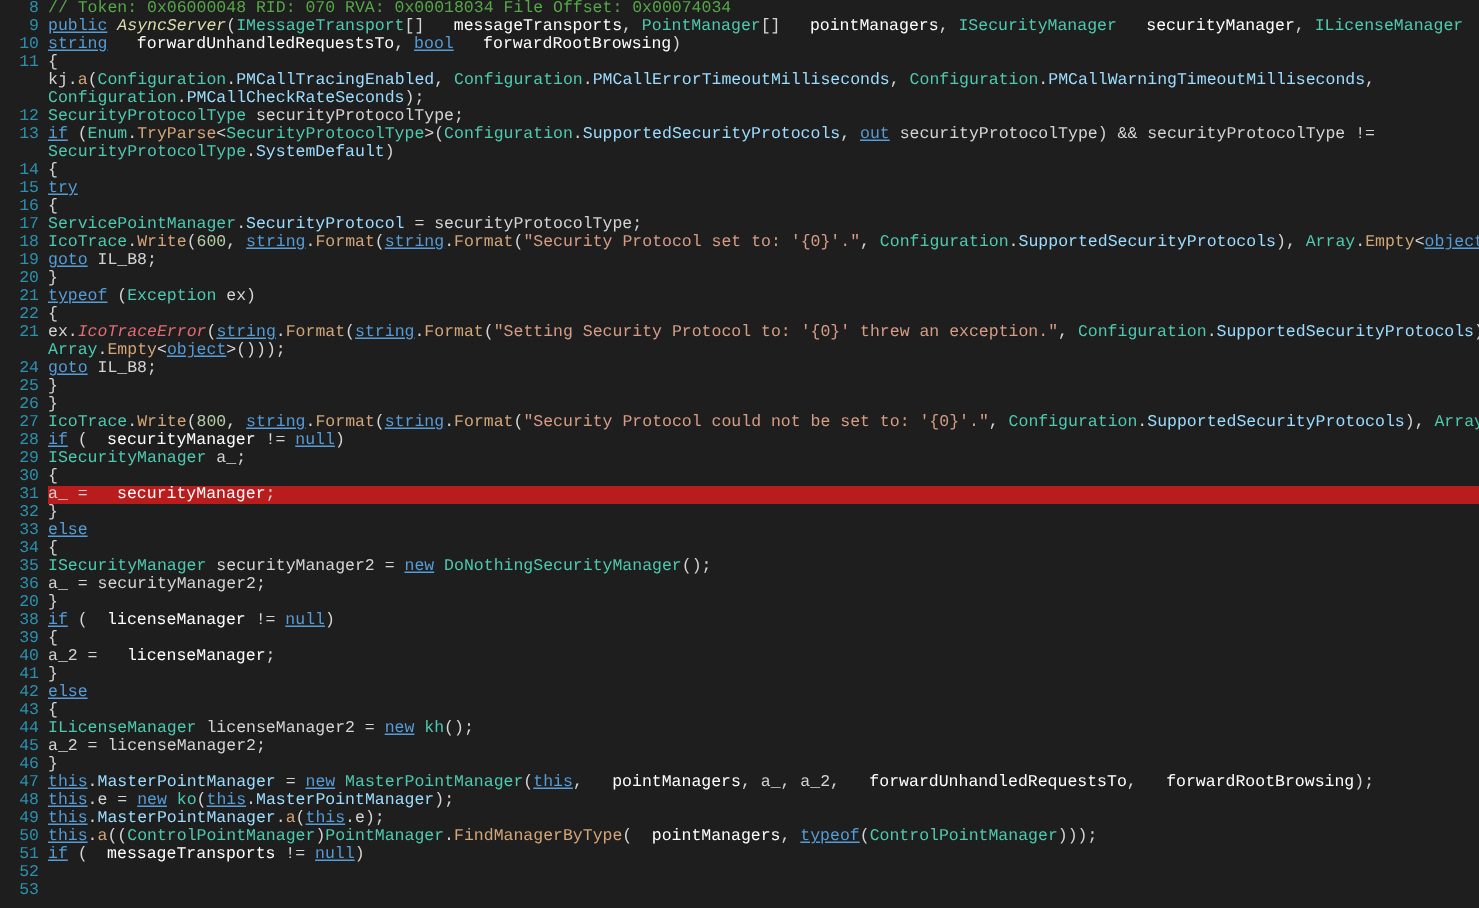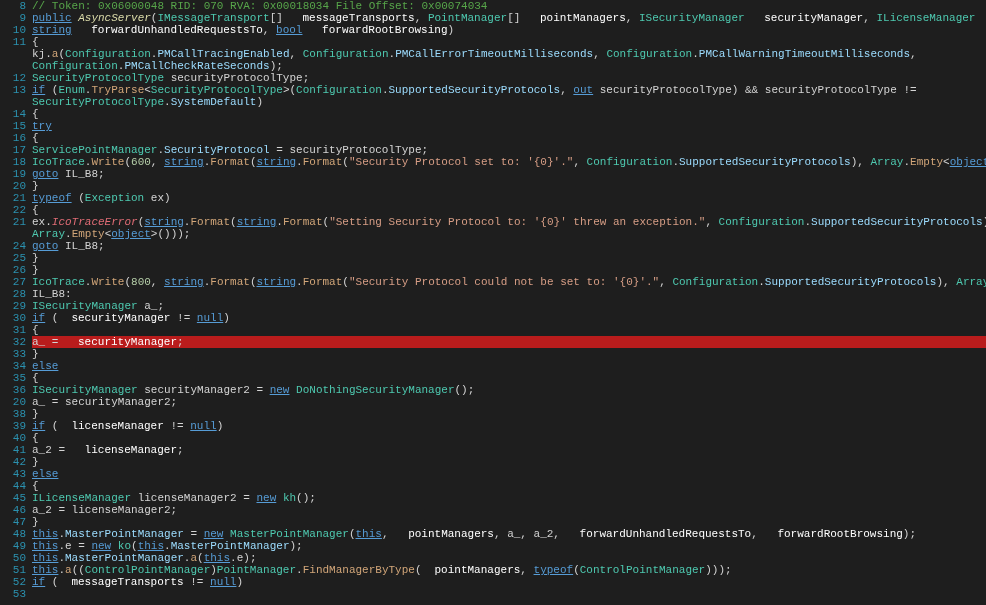--- a/index.html
+++ b/index.html
@@ -112,23 +112,22 @@
       <div class="line">                <span class="c-kw">goto</span><span> IL_B8;</span></div>
       <div class="line">            <span>}</span></div>
       <div class="line">            <span class="c-kw">typeof</span><span> (</span><span class="c-type">Exception</span><span> ex)</span></div>
       <div class="line">            <span>{</span></div>
       <div class="line">                <span>ex.</span><span class="c-err">IcoTraceError</span><span>(</span><span class="c-kw">string</span><span>.</span><span class="c-fn2">Format</span><span>(</span><span class="c-kw">string</span><span>.</span><span class="c-fn2">Format</span><span>(</span><span class="c-str">"Setting Security Protocol to: '{0}' threw an exception."</span><span>, </span><span class="c-type">Configuration</span><span>.</span><span class="c-param">SupportedSecurityProtocols</span><span>), </span></div>
       <div class="line">                    <span class="c-type">Array</span><span>.</span><span class="c-fn2">Empty</span><span>&lt;</span><span class="c-kw">object</span><span>&gt;()));</span></div>
       <div class="line">                <span class="c-kw">goto</span><span> IL_B8;</span></div>
       <div class="line">            <span>}</span></div>
       <div class="line">        <span>}</span></div>
       <div class="line">        <span class="c-type">IcoTrace</span><span>.</span><span class="c-fn2">Write</span><span>(</span><span class="c-num">800</span><span>, </span><span class="c-kw">string</span><span>.</span><span class="c-fn2">Format</span><span>(</span><span class="c-kw">string</span><span>.</span><span class="c-fn2">Format</span><span>(</span><span class="c-str">"Security Protocol could not be set to: '{0}'."</span><span>, </span><span class="c-type">Configuration</span><span>.</span><span class="c-param">SupportedSecurityProtocols</span><span>), </span><span class="c-type">Array</span></div>
-      <div class="line">        <span>IL_B8:</span></div>
+      <div class="line">        <span class="c-kw">if</span><span> (</span><span class="c-white">securityManager</span><span> != </span><span class="c-kw">null</span><span>)</span></div>
       <div class="line">        <span class="c-type">ISecurityManager</span><span> a_;</span></div>
-      <div class="line">        <span class="c-kw">if</span><span> (</span><span class="c-white">securityManager</span><span> != </span><span class="c-kw">null</span><span>)</span></div>
       <div class="line">        <span>{</span></div>
       <div class="line hl">            <span>a_ = </span><span class="c-white">securityManager</span><span>;</span></div>
       <div class="line">        <span>}</span></div>
       <div class="line">        <span class="c-kw">else</span></div>
       <div class="line">        <span>{</span></div>
       <div class="line">            <span class="c-type">ISecurityManager</span><span> securityManager2 = </span><span class="c-kw">new</span><span> </span><span class="c-type">DoNothingSecurityManager</span><span>();</span></div>
       <div class="line">            <span>a_ = securityManager2;</span></div>
       <div class="line">        <span>}</span></div>
       <div class="line">        <span class="c-kw">if</span><span> (</span><span class="c-white">licenseManager</span><span> != </span><span class="c-kw">null</span><span>)</span></div>
       <div class="line">        <span>{</span></div>

